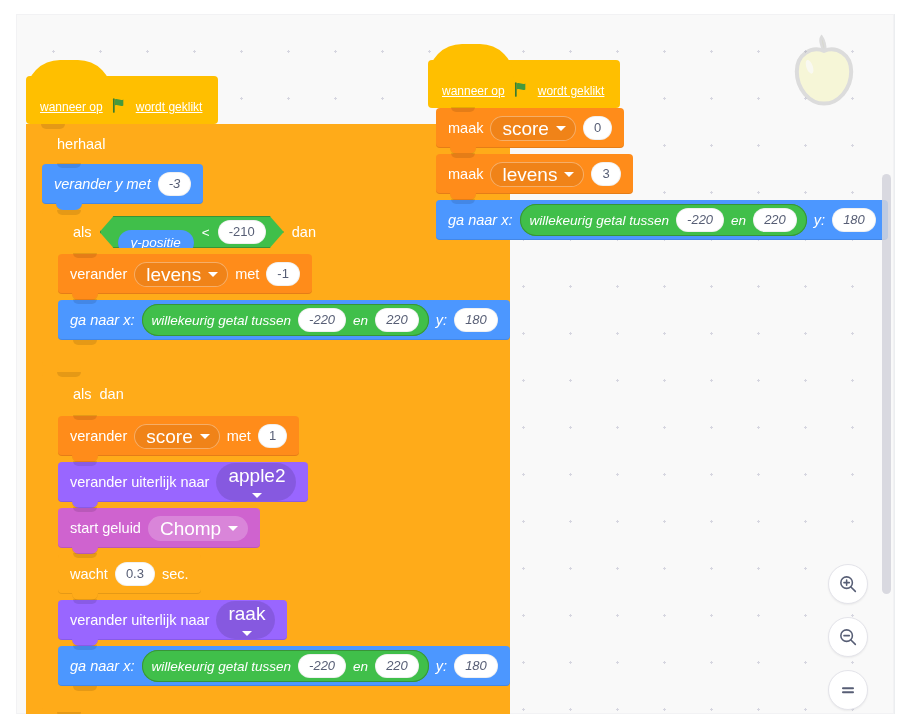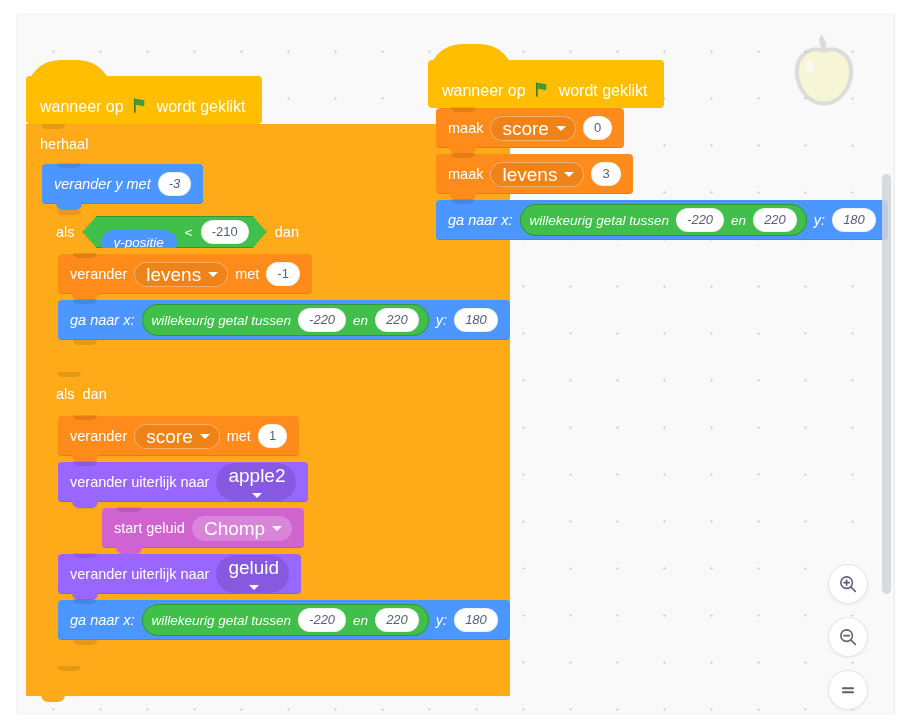--- a/index.html
+++ b/index.html
@@ -118,44 +118,45 @@
 
   
   .hat {
     position: relative;
     height: 48px;
     padding-top: 14px;
     border-radius: 4px;
     background: #FFBF00;
     display: flex; align-items: center;
     padding-left: 14px; padding-right: 16px;
-    color: #fff; font-size: 16px;
+    color: #fff; font-size: 12px;
     gap: 8px;
     width: max-content;
     cursor: pointer;
+    text-decoration: underline;
   }
   .hat-cap {
     position: absolute;
     left: 0; top: -16px;
     width: 86px; height: 34px;
     background: #FFBF00;
     border-radius: 48px 48px 0 0;
   }
   .hat-text { position: relative; z-index: 2; display:flex; align-items:center; gap:8px;}
   .hat::after {
     content: ""; position: absolute; bottom: -6px; left: 15px;
     width: 24px; height: 7px; background: #FFBF00;
     border-radius: 0 0 7px 7px;
   }
 
   
   .cblock { position: relative; width: max-content; }
   .cblock-top {
     display: flex; align-items: center;
-    height: 40px; padding: 0 14px; gap: 8px;
+    height: 40px; padding: 0 31px; gap: 8px;
     border-radius: 4px 4px 0 0;
     color:#fff; font-size:14.5px; white-space: nowrap;
     cursor: pointer;
   }
   .cblock-top::before{
     content:""; position:absolute; left:15px; top:0;
     width:24px;height:5px; background:rgba(0,0,0,.10);
     border-radius:0 0 7px 7px;
   }
   .cblock-arm {
@@ -362,33 +363,38 @@
                   </div>
 
                   <div class="blk c-looks" style="margin-bottom:6px;">
                     <span>verander uiterlijk naar</span>
                     <span class="dropdown dd-looks">
                       <span>apple2</span>
                       <span class="caret"></span>
                     </span>
                   </div>
 
-                  <div class="blk c-sound" style="margin-bottom:6px;margin-left:44px;">
+                  <div class="blk c-sound" style="margin-bottom:6px;">
                     <span>start geluid</span>
                     <span class="dropdown dd-sound">
                       <span>Chomp</span>
                       <span class="caret"></span>
                     </span>
                   </div>
 
+                  <div class="blk c-control" style="margin-bottom:6px;">
+                    <span>wacht</span>
+                    <span class="oval">0.3</span>
+                    <span class="sublabel">sec.</span>
+                  </div>
 
                   <div class="blk c-looks" style="margin-bottom:6px;">
                     <span>verander uiterlijk naar</span>
                     <span class="dropdown dd-looks">
-                      <span>geluid</span>
+                      <span>raak</span>
                       <span class="caret"></span>
                     </span>
                   </div>
 
                   <div class="blk c-motion no-nub">
                     <span>ga naar x:</span>
                     <span class="op-green">
                       <span>willekeurig getal tussen</span>
                       <span class="oval">-220</span>
                       <span>en</span>

